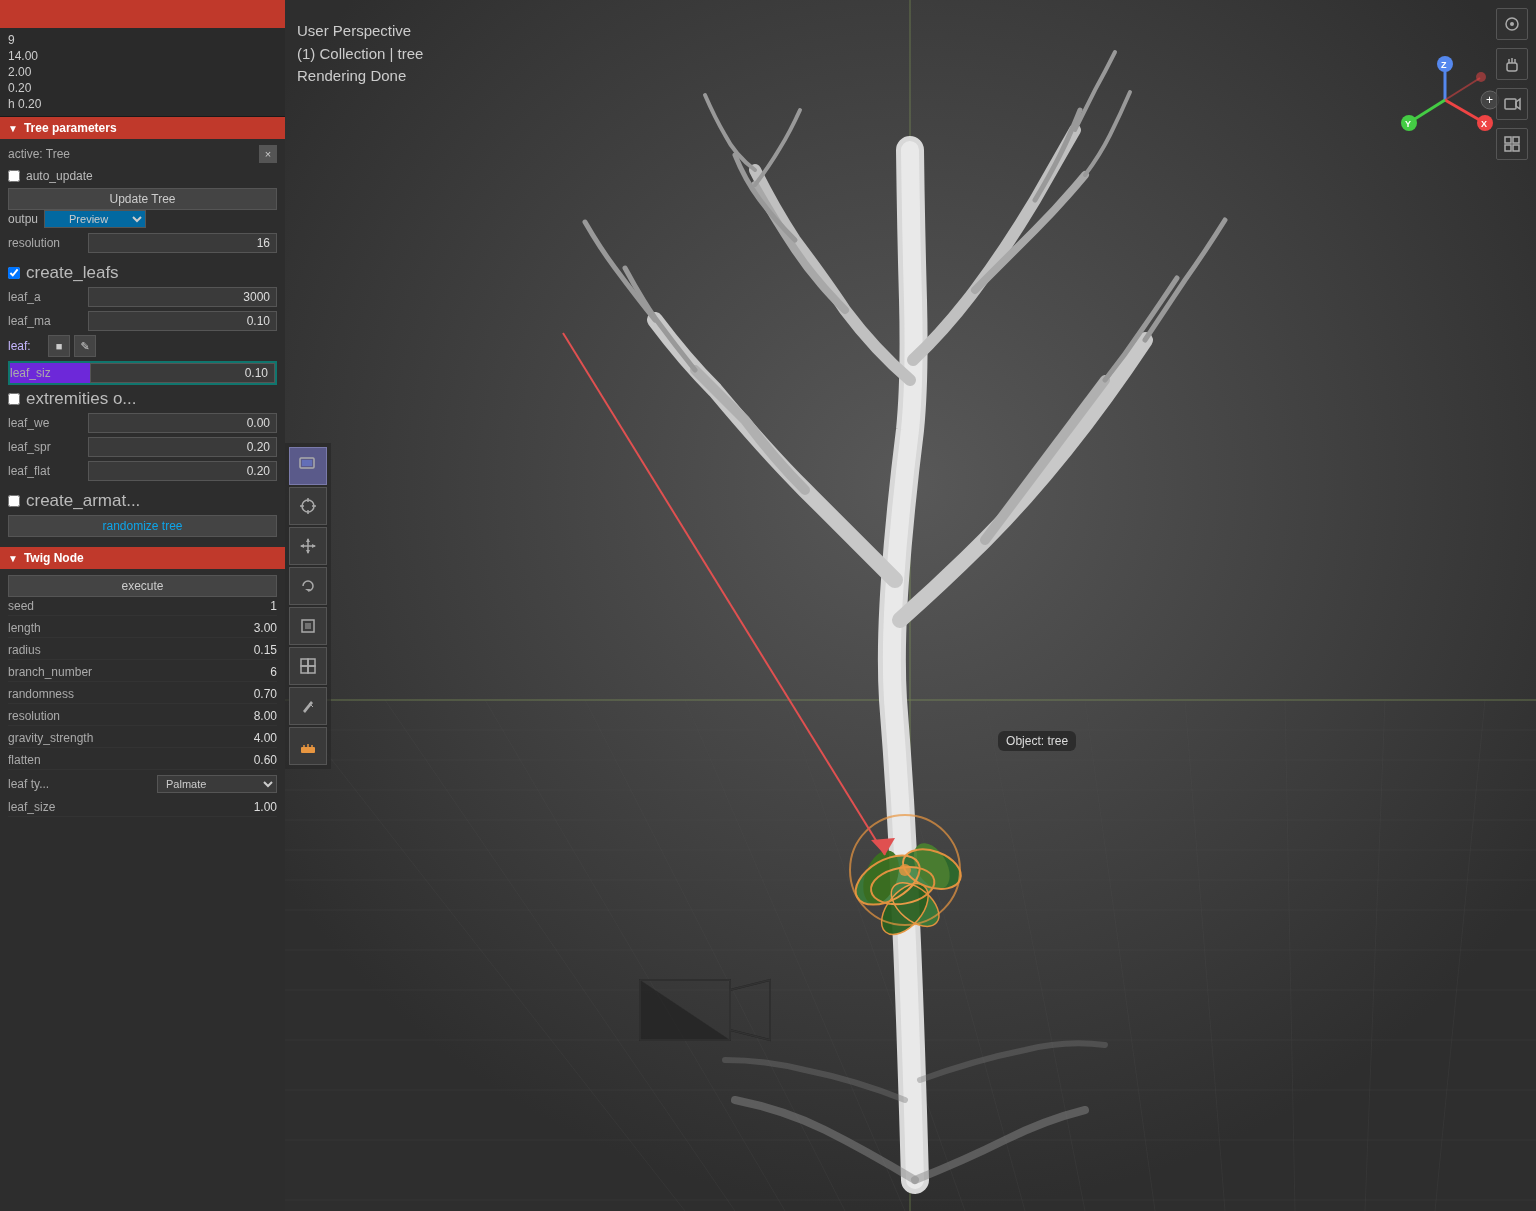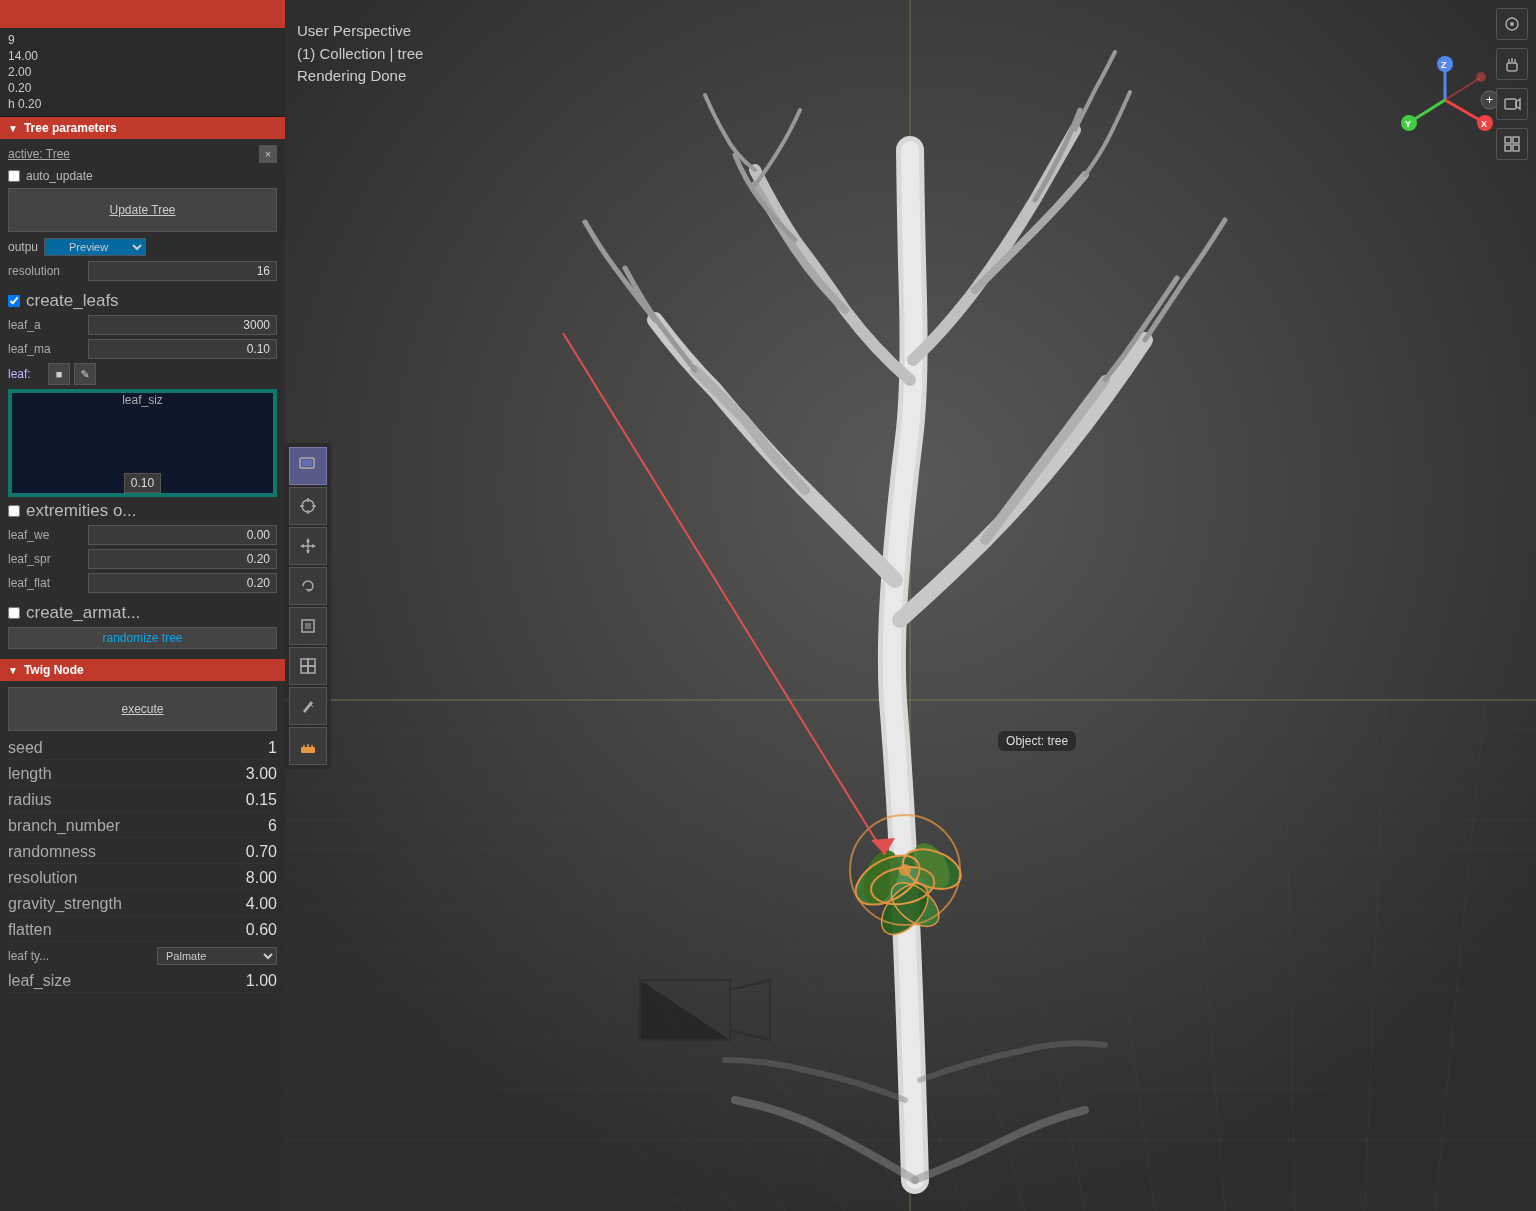--- a/index.html
+++ b/index.html
@@ -79,21 +79,20 @@
     .active-row {
       display: flex;
       align-items: center;
       justify-content: space-between;
       margin-bottom: 6px;
       font-size: 12px;
       color: #bbb;
     }
     .active-row .active-label {
       color: #aaa;
-      text-decoration: underline;
     }
     .active-close-btn {
       background: #555;
       border: none;
       color: #ccc;
       width: 18px;
       height: 18px;
       cursor: pointer;
       font-size: 11px;
       display: flex;
@@ -112,26 +111,24 @@
     .checkbox-row input[type="checkbox"] {
       width: 12px;
       height: 12px;
       accent-color: #4a9fd4;
     }
 
     .btn-update {
       background: #444;
       border: 1px solid #555;
       color: #ccc;
-      padding: 14px 10px;
+      padding: 3px 10px;
       cursor: pointer;
       font-size: 12px;
-      margin-bottom: 6px;
       width: 100%;
-      text-decoration: underline;
     }
 
     .output-row {
       display: flex;
       align-items: center;
       gap: 6px;
       margin-bottom: 5px;
       font-size: 12px;
       color: #bbb;
     }
@@ -203,24 +200,23 @@
       height: 22px;
       display: flex;
       align-items: center;
       justify-content: center;
       cursor: pointer;
       font-size: 11px;
       color: #ccc;
     }
 
     .param-row-highlighted {
-      background: #0f172a;
-      border: 4px solid #0f766e;
+      background: #6d28d9;
+      border: 2px solid #0f766e;
       position: relative;
-      flex-direction: column;
     }
 
     .action-btn {
       background: #444;
       border: 1px solid #555;
       color: #0ea5e9;
       padding: 3px 10px;
       cursor: pointer;
       font-size: 12px;
       margin-bottom: 4px;
@@ -236,21 +232,21 @@
 
     .twig-body {
       padding: 6px 8px;
     }
 
     .twig-param-row {
       display: flex;
       align-items: flex-end;
       justify-content: space-between;
       margin-bottom: 3px;
-      font-size: 16px;
+      font-size: 12px;
       border-bottom: 1px solid #333;
       padding: 2px 0;
     }
     .twig-param-label {
       color: #aaa;
       flex: 1;
     }
     .twig-param-value {
       color: #ddd;
       text-align: right;

